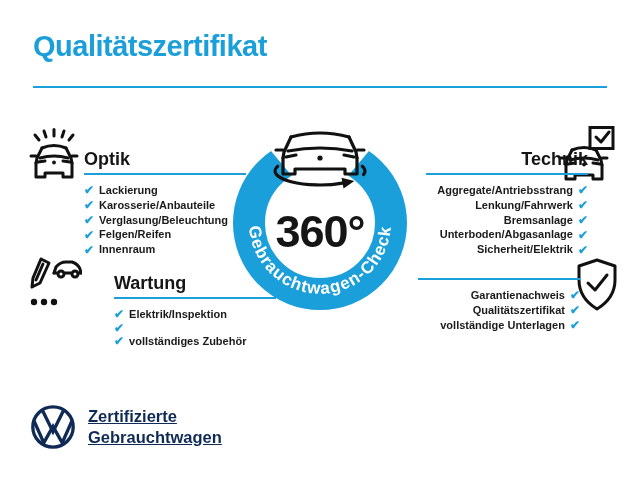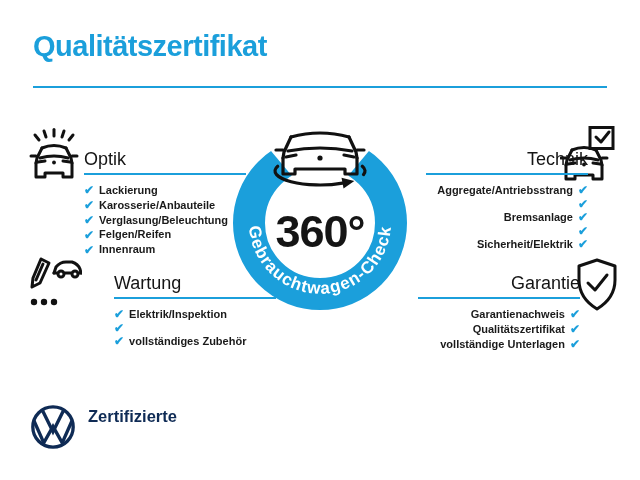--- a/index.html
+++ b/index.html
@@ -12,21 +12,21 @@
     position:absolute;left:33px;top:30px;margin:0;
     font-size:29px;font-weight:bold;letter-spacing:-0.5px;
     color:var(--accent,#1b9fdb);
   }
   .top-divider{
     position:absolute;left:33px;top:86px;width:574px;height:2px;
     background:var(--accent,#1b9fdb);
   }
   .sec{position:absolute;width:162px;}
   .sec h2{
-    margin:0;font-size:18px;font-weight:normal;color:var(--ink,#151515);line-height:19px;
+    margin:0;font-size:18px;font-weight:bold;color:var(--ink,#151515);line-height:19px;
   }
   .sec .rule{height:2px;background:var(--accent,#1b9fdb);margin-top:4px;}
   .sec ul{list-style:none;margin:8px 0 0 0;padding:0;}
   .sec li{
     display:flex;align-items:center;gap:5px;line-height:14.8px;
     font-size:11px;font-weight:bold;color:#1a1a1a;white-space:nowrap;
   }
   .sec .chk{color:var(--accent,#1b9fdb);font-size:12px;line-height:12px;}
   .sec.right{text-align:right;}
   .sec.right li{justify-content:flex-end;}
@@ -38,21 +38,21 @@
   .icon svg{display:block;width:100%;height:100%;}
   .ink-stroke{fill:none;stroke:#111;stroke-width:3;stroke-linecap:round;stroke-linejoin:round;}
   .center-graphic{position:absolute;left:225px;top:116px;width:190px;height:212px;}
   .ring{fill:none;stroke:var(--accent,#1b9fdb);stroke-width:32px;}
   .wedge{fill:#fff;stroke:none;}
   .car-stroke{fill:none;stroke:#111;stroke-width:3.2px;stroke-linecap:round;stroke-linejoin:round;}
   .degree-text{font-family:"Liberation Sans",sans-serif;font-weight:bold;font-size:45px;fill:#151515;letter-spacing:-1px;}
   .ring-text{font-family:"Liberation Sans",sans-serif;font-weight:bold;font-size:17px;fill:#ffffff;letter-spacing:1px;}
   .footer-brand{
     position:absolute;left:88px;top:406px;
-    font-size:16.5px;font-weight:bold;line-height:21px;color:var(--navy,#0f2b55);
+    font-size:16.5px;font-weight:bold;line-height:21px;color:var(--navy,#0f2b55);text-decoration:underline;
   }
   .vw-logo{position:absolute;left:30px;top:404px;width:46px;height:46px;}
   .navy-stroke{fill:none;stroke:var(--navy,#0f2b55);stroke-width:3.2;stroke-linecap:butt;stroke-linejoin:miter;}
 </style>
 </head>
 <body>
 
 <div class="stage">
 
   <h1 class="title">Qualitätszertifikat</h1>
@@ -151,27 +151,29 @@
 
   <section class="sec right sec-technik">
     <h2>Technik</h2>
     <div class="rule"></div>
     <ul>
       <li>
           <span>Aggregate/Antriebsstrang</span>
           <span class="chk">✔</span>
         </li>
       <li>
+          <span>Lenkung/Fahrwerk</span>
           <span class="chk">✔</span>
         </li>
       <li>
           <span>Bremsanlage</span>
           <span class="chk">✔</span>
         </li>
       <li>
+          <span>Unterboden/Abgasanlage</span>
           <span class="chk">✔</span>
         </li>
       <li>
           <span>Sicherheit/Elektrik</span>
           <span class="chk">✔</span>
         </li>
     </ul>
   </section>
 
   <section class="sec left sec-wartung">
@@ -186,21 +188,20 @@
           <span class="chk">✔</span>
         </li>
       <li>
           <span class="chk">✔</span>
           <span>vollständiges Zubehör</span>
         </li>
     </ul>
   </section>
 
   <section class="sec right sec-garantie">
-    <h2>Garantie</h2>
     <div class="rule"></div>
     <ul>
       <li>
           <span>Garantienachweis</span>
           <span class="chk">✔</span>
         </li>
       <li>
           <span>Qualitätszertifikat</span>
           <span class="chk">✔</span>
         </li>
@@ -243,15 +244,16 @@
 
   <div class="vw-logo">
     <svg viewBox="0 0 44 44">
       <circle cx="22" cy="22" r="19.3" class="navy-stroke"></circle>
       <path d="M 12.2 6.8 L 22 26.5 L 31.8 6.8" class="navy-stroke"></path>
       <path d="M 3.8 16 L 13.2 37.2 L 22 21.5 L 30.8 37.2 L 40.2 16" class="navy-stroke"></path>
     </svg>
   </div>
   <div class="footer-brand">
     <div>Zertifizierte</div>
+    <div>Gebrauchtwagen</div>
   </div>
 
 </div>
 
 </body></html>

